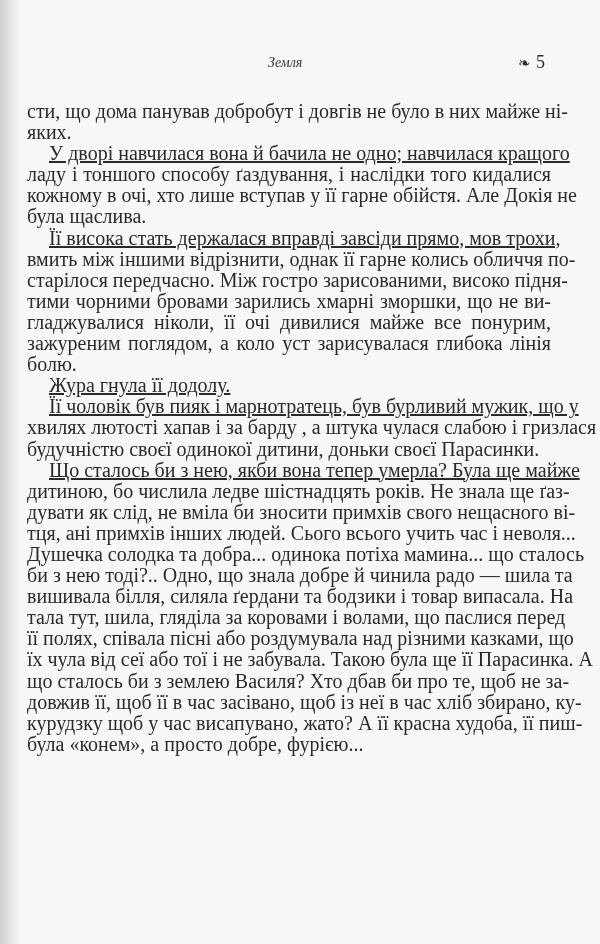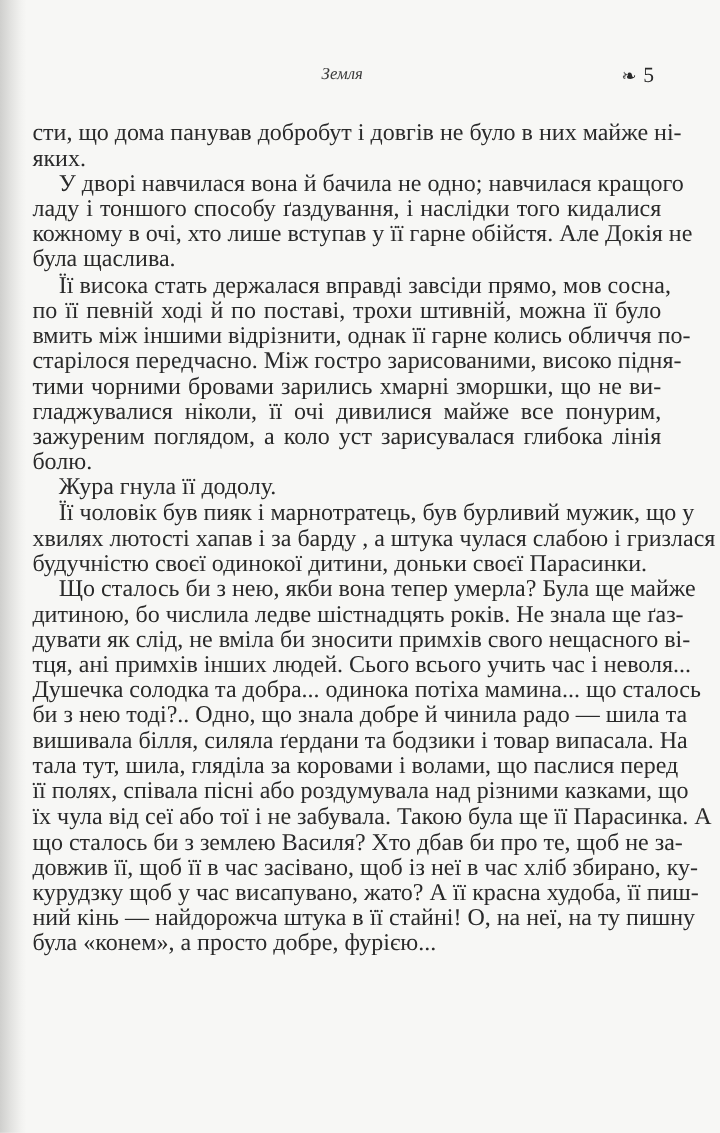--- a/index.html
+++ b/index.html
@@ -70,20 +70,21 @@
     white-space: nowrap;
     text-align: justify;
     text-align-last: justify;
     height: 21.1px;
   }
   .line.last {
     text-align-last: left;
   }
   .line.indent {
     padding-left: 22px;
+    text-decoration: underline;
   }
 </style>
 </head>
 <body>
 
 <div class="gutter-shade"></div>
 
 <div class="page">
   <div class="running-header">
     <span class="header-title">Земля</span>
@@ -91,22 +92,21 @@
     <span class="page-number">5</span>
   </div>
 
   <div class="body-text" id="body-text">
       <span class="line">сти, що дома панував добробут і довгів не було в них майже ні-</span>
       <span class="line last">яких.</span>
       <span class="line indent">У дворі навчилася вона й бачила не одно; навчилася кращого</span>
       <span class="line">ладу і тоншого способу ґаздування, і наслідки того кидалися</span>
       <span class="line">кожному в очі, хто лише вступав у її гарне обійстя. Але Докія не</span>
       <span class="line last">була щаслива.</span>
-      <span class="line indent">Її висока стать держалася вправді завсіди прямо, мов сосна,</span>
-      <span class="line">по її певній ході й по поставі, трохи штивній, можна її було</span>
+      <span class="line indent">Її висока стать держалася вправді завсіди прямо, мов трохи,</span>
       <span class="line">вмить між іншими відрізнити, однак її гарне колись обличчя по-</span>
       <span class="line">старілося передчасно. Між гостро зарисованими, високо підня-</span>
       <span class="line">тими чорними бровами зарились хмарні зморшки, що не ви-</span>
       <span class="line">гладжувалися ніколи, її очі дивилися майже все понурим,</span>
       <span class="line">зажуреним поглядом, а коло уст зарисувалася глибока лінія</span>
       <span class="line last">болю.</span>
       <span class="line indent last">Жура гнула її додолу.</span>
       <span class="line indent">Її чоловік був пияк і марнотратець, був бурливий мужик, що у</span>
       <span class="line">хвилях лютості хапав і за барду , а штука чулася слабою і гризлася</span>
       <span class="line last">будучністю своєї одинокої дитини, доньки своєї Парасинки.</span>
@@ -116,16 +116,15 @@
       <span class="line">тця, ані примхів інших людей. Сього всього учить час і неволя...</span>
       <span class="line">Душечка солодка та добра... одинока потіха мамина... що сталось</span>
       <span class="line">би з нею тоді?.. Одно, що знала добре й чинила радо — шила та</span>
       <span class="line">вишивала білля, силяла ґердани та бодзики  і товар випасала. На</span>
       <span class="line">тала тут, шила, гляділа за коровами і волами, що паслися перед</span>
       <span class="line">її полях, співала пісні або роздумувала над різними казками, що</span>
       <span class="line">їх чула від сеї або тої і не забувала. Такою була ще її Парасинка. А</span>
       <span class="line">що сталось би з землею Василя? Хто дбав би про те, щоб не за-</span>
       <span class="line">довжив її, щоб її в час засівано, щоб із неї в час хліб збирано, ку-</span>
       <span class="line">курудзку щоб у час висапувано, жато? А її красна худоба, її пиш-</span>
-      <span class="line">ний кінь — найдорожча штука в її стайні! О, на неї, на ту пишну</span>
       <span class="line last">була «конем», а просто добре, фурією...</span>
     </div>
 </div>
 
 </body></html>

